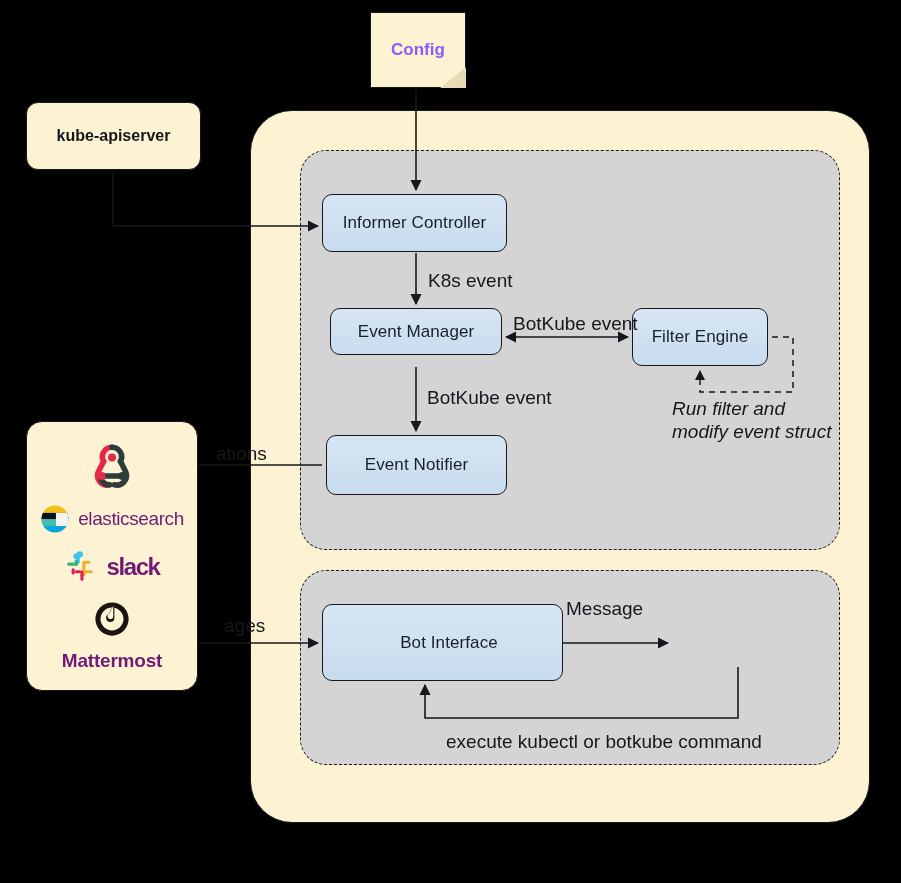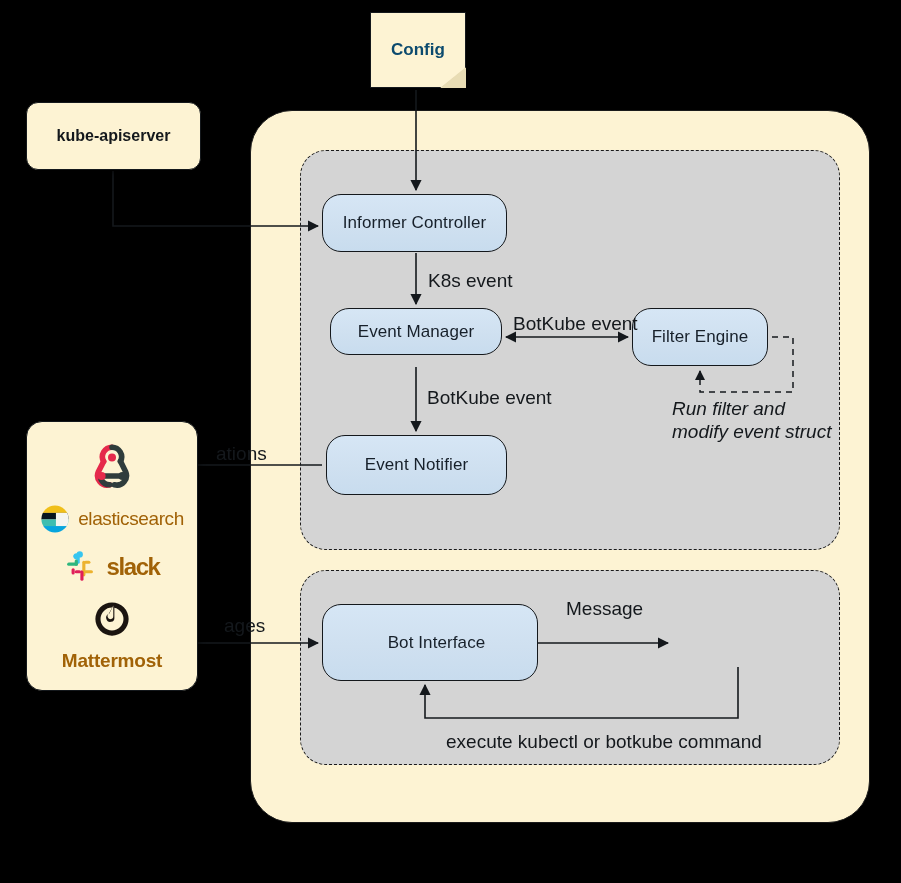--- a/index.html
+++ b/index.html
@@ -50,37 +50,37 @@
     left: 300px;
     top: 570px;
     width: 540px;
     height: 195px;
   }
 
   
   .node {
     background: linear-gradient(180deg, #d6e6f5 0%, #cfe0f0 55%, #c8dcee 100%);
     border: 1.4px solid #14181c;
-    border-radius: 19px;
+    border-radius: 10px;
     box-sizing: border-box;
     display: flex;
     align-items: center;
     justify-content: center;
     color: #17202a;
     font-size: 17px;
     font-family: "Liberation Sans", sans-serif;
     letter-spacing: 0.1px;
     text-align: center;
     line-height: 1.15;
   }
   #node-informer   { left: 322px; top: 194px; width: 185px; height: 58px; }
   #node-eventmgr   { left: 330px; top: 308px; width: 172px; height: 47px; }
   #node-filter     { left: 632px; top: 308px; width: 136px; height: 58px; }
   #node-notifier   { left: 326px; top: 435px; width: 181px; height: 60px; }
-  #node-bot        { left: 322px; top: 604px; width: 216px; height: 77px; padding-left: 13px; }
+  #node-bot        { left: 322px; top: 604px; width: 241px; height: 77px; padding-left: 13px; }
   #node-executor   { left: 672px; top: 618px; width: 131px; height: 49px; }
 
   
   .yellow-box {
     background: #fdf3d3;
     border: 1.4px solid #14181c;
     border-radius: 12px;
     box-sizing: border-box;
     display: flex;
     align-items: center;
@@ -115,21 +115,21 @@
     display: flex;
     align-items: center;
     justify-content: center;
     gap: 8px;
     width: 100%;
   }
   .logo-mark { flex: 0 0 auto; display:block; }
   .logo-text {
     font-family: "Liberation Sans", sans-serif;
     font-weight: bold;
-    color: #a16207;
+    color: #701a75;
   }
   #logo-text-elastic { font-size: 19px; letter-spacing: -0.4px; font-weight: 500; }
   #logo-text-slack   { font-size: 24px; letter-spacing: -1.4px; font-weight: bold; }
   #logo-text-matter  { font-size: 19px; letter-spacing: -0.2px; font-weight: bold; }
   .logo-col { display:flex; flex-direction:column; align-items:center; gap:12px; }
 
   
   #node-config {
     left: 370px;
     top: 12px;
@@ -155,21 +155,21 @@
     width: 25px;
     height: 20px;
     background: #e8dcb4;
     border-left: 1.3px solid #14181c;
     border-top: 1.3px solid #14181c;
     clip-path: polygon(100% 0, 0 100%, 100% 100%);
   }
   #config-label {
     font-weight: bold;
     font-size: 17px;
-    color: #0c4a6e;
+    color: #8b5cf6;
     margin-bottom: 0;
   }
 
   
   #wires {
     left: 0; top: 0;
     width: 901px; height: 883px;
     pointer-events: none;
   }
 

